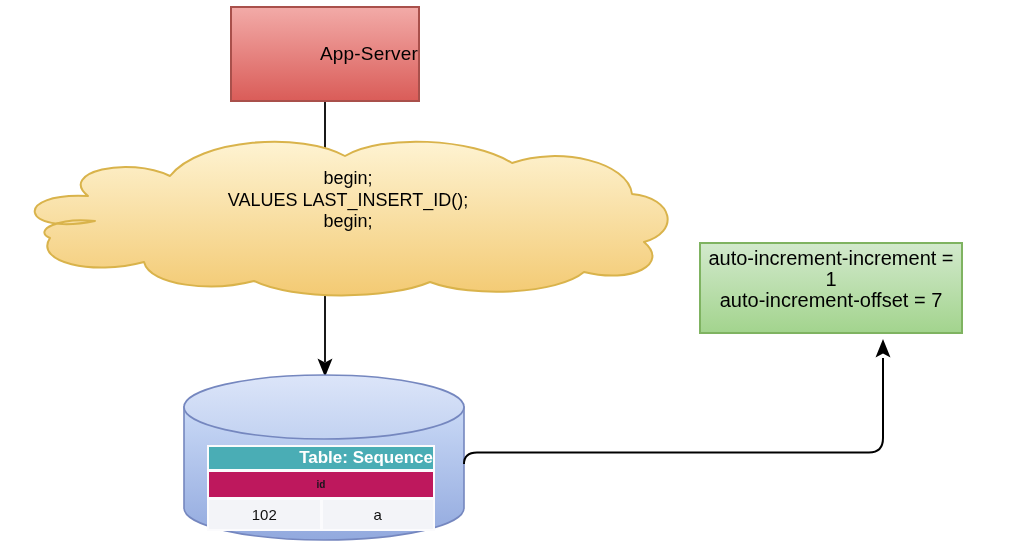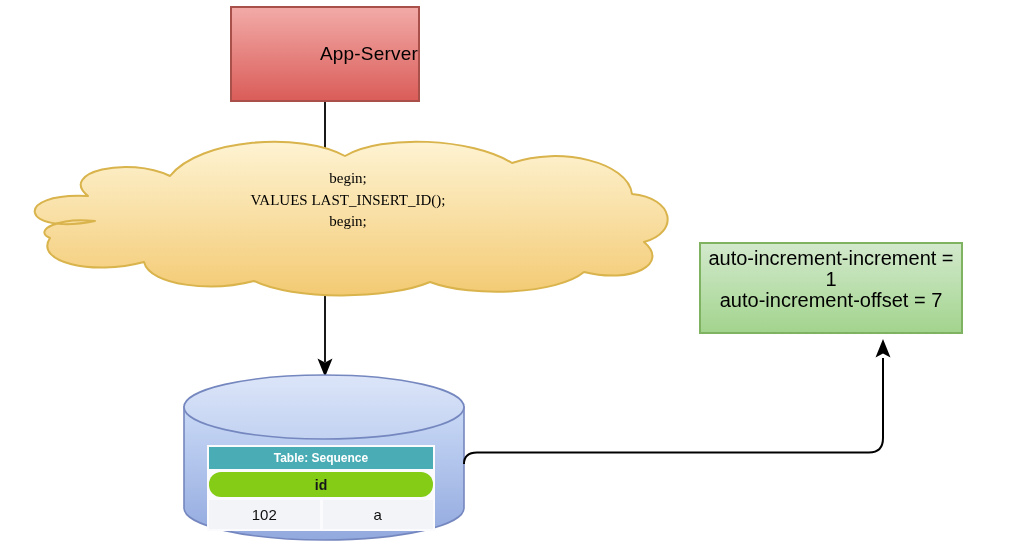--- a/index.html
+++ b/index.html
@@ -15,48 +15,48 @@
     left:230px;top:6px;width:190px;height:96px;box-sizing:border-box;
     background:linear-gradient(180deg,#F2AAA7 0%,#DA5D59 100%);
     border:2px solid #A9504B;
     display:flex;align-items:center;justify-content:flex-end;
     font-size:19px;letter-spacing:.2px;
   }
 
   
   .cloud-text{
     left:68px;top:168px;width:560px;text-align:center;
-    font-size:15px;line-height:21.5px;white-space:nowrap;font-family:Liberation Serif, serif;
+    font-size:18px;line-height:21.5px;white-space:nowrap;
   }
 
   
   .config-box{
     left:699px;top:242px;width:264px;height:92px;box-sizing:border-box;
     background:linear-gradient(180deg,#D2E9CC 0%,#A3D48E 100%);
     border:2px solid #7FB361;
     display:flex;flex-direction:column;align-items:center;justify-content:center;
     font-size:20px;line-height:21px;
   }
   .config-box .cfg-lines{transform:translateY(-9px);text-align:center;}
 
   
   .seq-table{
     left:207px;top:445px;width:228px;box-sizing:border-box;
     background:#FBFBFD;padding:2px;
     display:flex;flex-direction:column;gap:3px;
     font-family:"Liberation Sans","DejaVu Sans",sans-serif;
   }
   .seq-title{
-    background:#4AADB5;color:#ffffff;font-weight:bold;font-size:12px;
-    height:22px;line-height:22px;text-align:center;
+    background:#4AADB5;color:#ffffff;font-weight:bold;font-size:17px;
+    height:22px;line-height:22px;text-align:right;
   }
   .seq-head,.seq-row{display:flex;gap:3px;}
   .seq-cell{flex:1;display:flex;align-items:center;justify-content:center;}
   .seq-head{height:25px;}
-  .seq-head .seq-cell{background:#84cc16;font-weight:600;font-size:14px;color:#15151c;border-radius:12px;}
+  .seq-head .seq-cell{background:#be185d;font-weight:600;font-size:10px;color:#15151c;}
   .seq-row{height:29px;}
   .seq-row .seq-cell{background:#F3F4F8;font-size:15px;color:#0e0e0e;}
 </style>
 </head>
 <body>
 
 <div id="canvas">
 
   <svg id="diagram-svg" width="1022" height="556" viewBox="0 0 1022 556">
     <defs>

